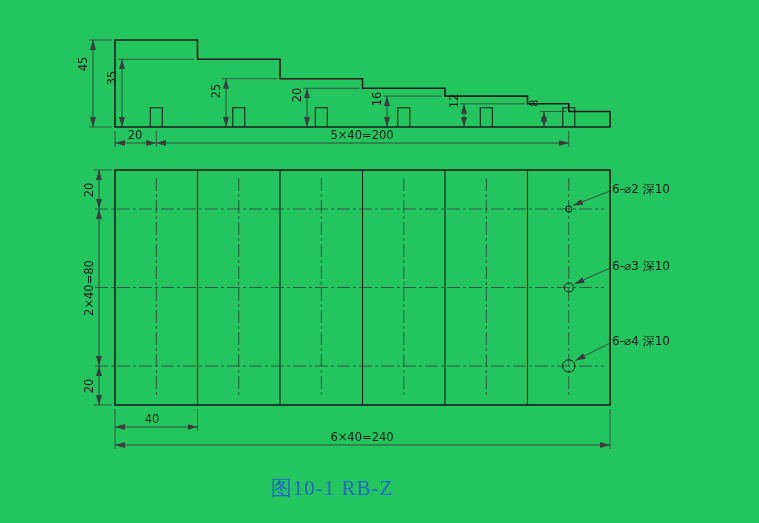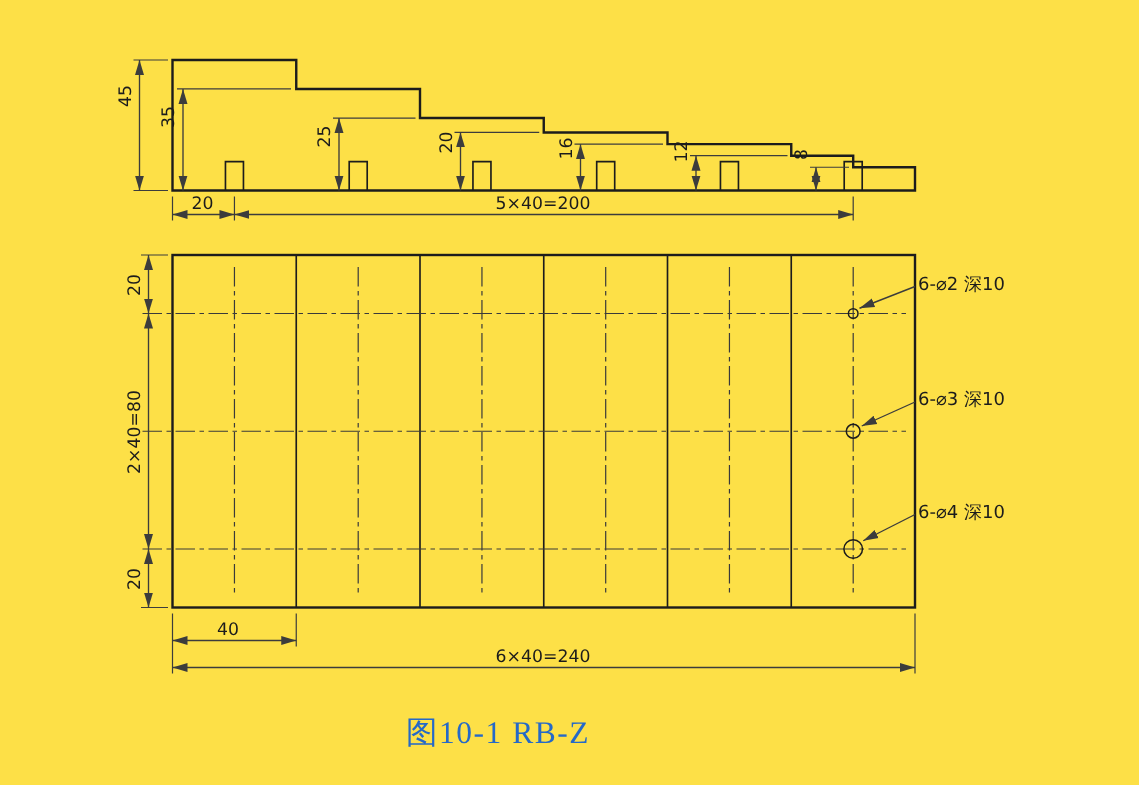--- a/index.html
+++ b/index.html
@@ -1,16 +1,16 @@
 <!DOCTYPE html>
 <html><head>
 <meta charset="utf-8">
 <style>
   html,body{margin:0;padding:0;background:#ffffff;}
-  .page{position:relative;width:759px;height:523px;background:#fde047;overflow:hidden;
+  .page{position:relative;width:759px;height:523px;background:#22c55e;overflow:hidden;
         font-family:"DejaVu Sans",sans-serif;}
   svg{display:block;}
   .outline{fill:none;stroke:#1c1c1c;stroke-width:1.6;stroke-linejoin:miter;}
   .mid{fill:none;stroke:#1c1c1c;stroke-width:1.1;}
   .dim{fill:none;stroke:#3c3c3c;stroke-width:0.9;}
   .ext{fill:none;stroke:#3c3c3c;stroke-width:0.8;}
   .cl{fill:none;stroke:#3a3a3a;stroke-width:0.8;stroke-dasharray:13 3 3 3;}
   .holecircle{fill:none;stroke:#1c1c1c;stroke-width:1;}
   text.dimtxt{font-family:"DejaVu Sans",sans-serif;font-size:11.5px;fill:#1c1c1c;}
   text.lbl{font-family:"DejaVu Sans",sans-serif;font-size:12px;fill:#1c1c1c;}

